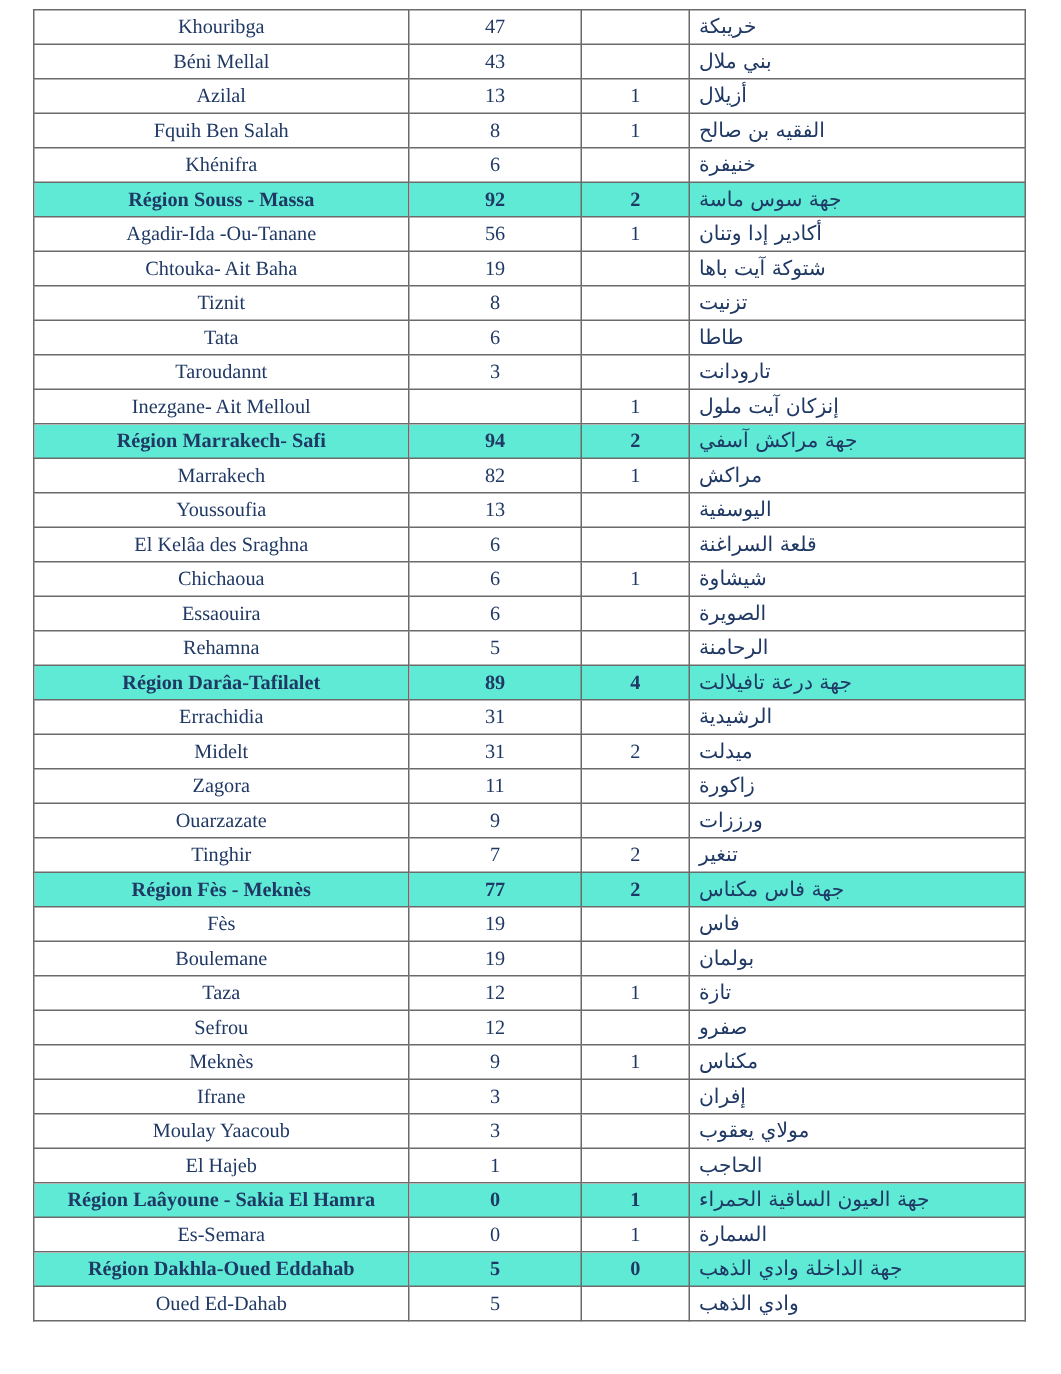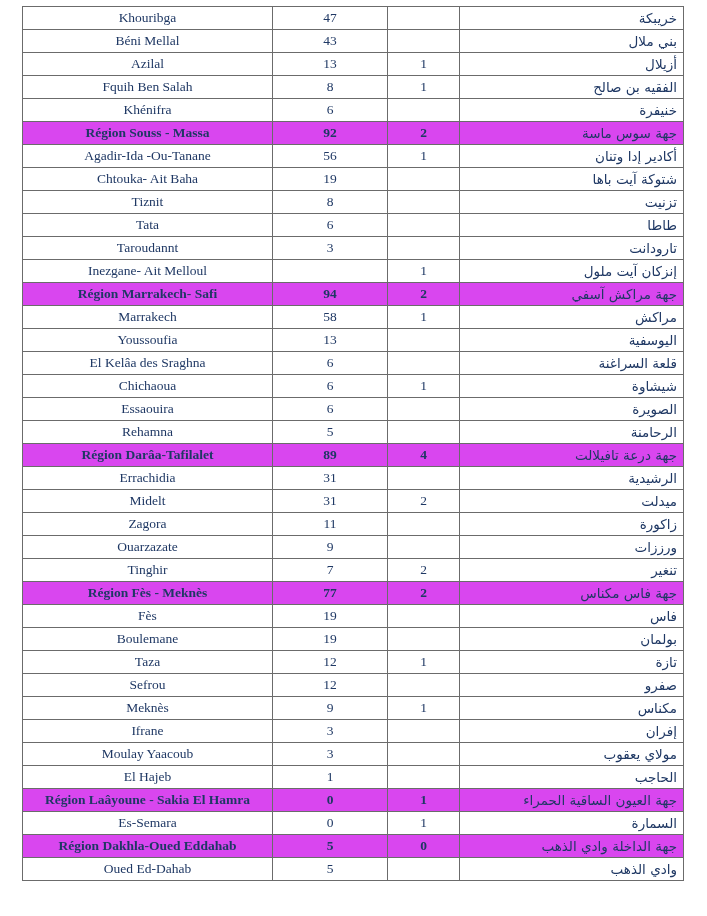--- a/index.html
+++ b/index.html
@@ -43,27 +43,27 @@
     white-space: nowrap;
     overflow: hidden;
   }
   td.cell-fr {
     text-align: center;
   }
   td.cell-num {
     text-align: center;
   }
   td.cell-ar {
-    text-align: right;
+    text-align: left;
     direction: rtl;
     font-family: "DejaVu Sans", "Liberation Sans", sans-serif;
     font-size: 12.5px;
   }
   tr.region-row td {
-    background: #d946ef;
+    background: #5eead4;
     font-weight: bold;
   }
   tr.region-row td.cell-ar {
     font-weight: normal;
   }
   tr.detail-row td {
     background: #ffffff;
     font-weight: normal;
   }
 </style>
@@ -152,21 +152,21 @@
           <td class="cell-ar">إنزكان آيت ملول</td>
         </tr>
         <tr class="region-row">
           <td class="cell-fr">Région Marrakech- Safi</td>
           <td class="cell-num">94</td>
           <td class="cell-num">2</td>
           <td class="cell-ar">جهة مراكش آسفي</td>
         </tr>
         <tr class="detail-row">
           <td class="cell-fr">Marrakech</td>
-          <td class="cell-num">58</td>
+          <td class="cell-num">82</td>
           <td class="cell-num">1</td>
           <td class="cell-ar">مراكش</td>
         </tr>
         <tr class="detail-row">
           <td class="cell-fr">Youssoufia</td>
           <td class="cell-num">13</td>
           <td class="cell-num"></td>
           <td class="cell-ar">اليوسفية</td>
         </tr>
         <tr class="detail-row">

